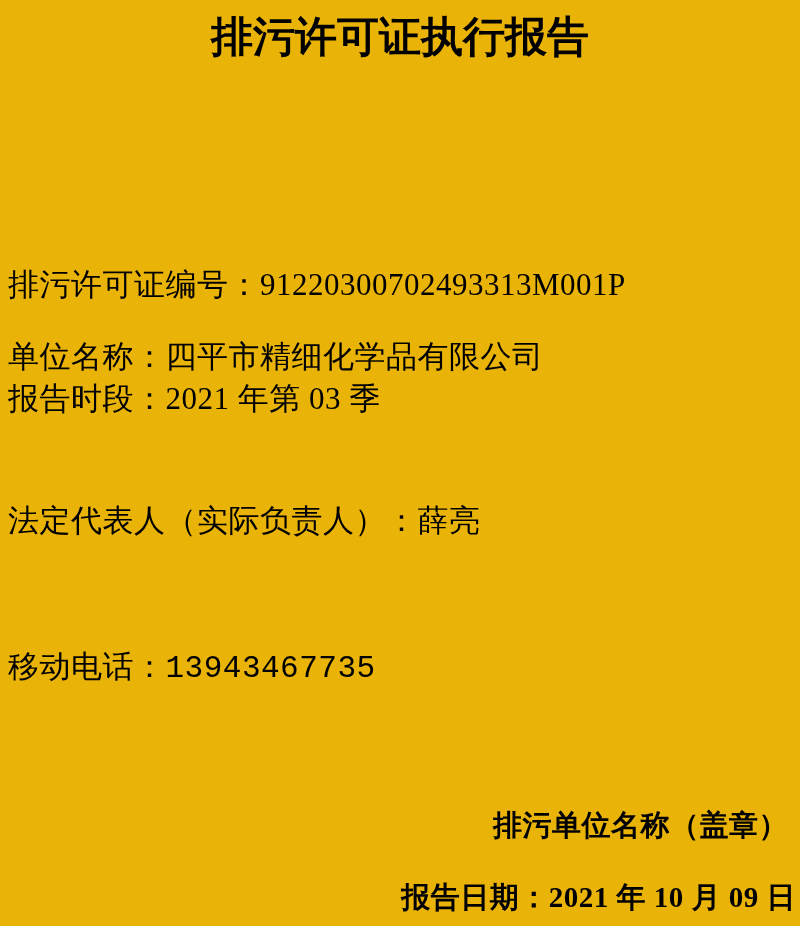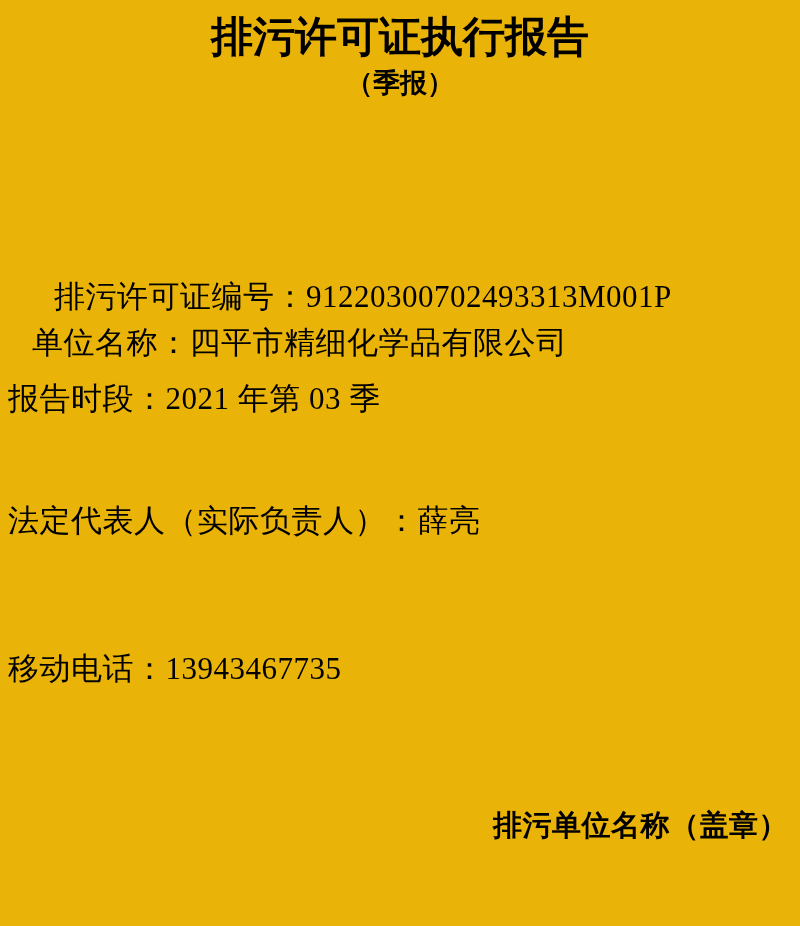--- a/index.html
+++ b/index.html
@@ -39,55 +39,55 @@
     white-space: pre;
   }
   .body-line {
     position: absolute;
     left: 8px;
     font-size: 31px;
     line-height: 1.1;
     white-space: pre;
     letter-spacing: 0.5px;
   }
-  .line-1 { top: 280px; margin-left: 46px; }
-  .line-2 { top: 326px; margin-left: 24px; }
+  .line-1 { top: 268px; }
+  .line-2 { top: 340px; }
   .line-3 { top: 382px; }
   .line-4 { top: 468px; margin-top: 36px; }
   .line-5 { top: 529px; }
   .line-6 { top: 591px; }
-  .line-7 { top: 652px; }
+  .line-7 { top: 652px; font-family: Liberation Mono, monospace; }
   .footer-line {
     position: absolute;
     font-size: 29px;
     font-weight: bold;
     line-height: 1.1;
     white-space: pre;
     letter-spacing: 0.5px;
   }
   .footer-stamp { top: 810px; right: 12px; }
   .footer-date  { top: 882px; right: 4px; }
 </style>
 </head>
 <body>
 
 <div class="page">
 
   <div class="doc-title">排污许可证执行报告</div>
 
-  <div class="doc-subtitle">（季报）</div>
 
   <div class="body-line line-1"><span>排污许可证编号：</span><span>91220300702493313M001P</span></div>
 
   <div class="body-line line-2"><span>单位名称：</span><span>四平市精细化学品有限公司</span></div>
 
   <div class="body-line line-3"><span>报告时段：</span><span>2021 年第 03 季</span></div>
 
   <div class="body-line line-4"><span>法定代表人（实际负责人）：</span><span>薛亮</span></div>
 
 
 
   <div class="body-line line-7"><span>移动电话：</span><span>13943467735</span></div>
 
   <div class="footer-line footer-stamp">排污单位名称（盖章）</div>
 
+  <div class="footer-line footer-date"><span>报告日期：</span><span>2021 年 10 月 09 日</span></div>
 
 </div>
 
 </body></html>

